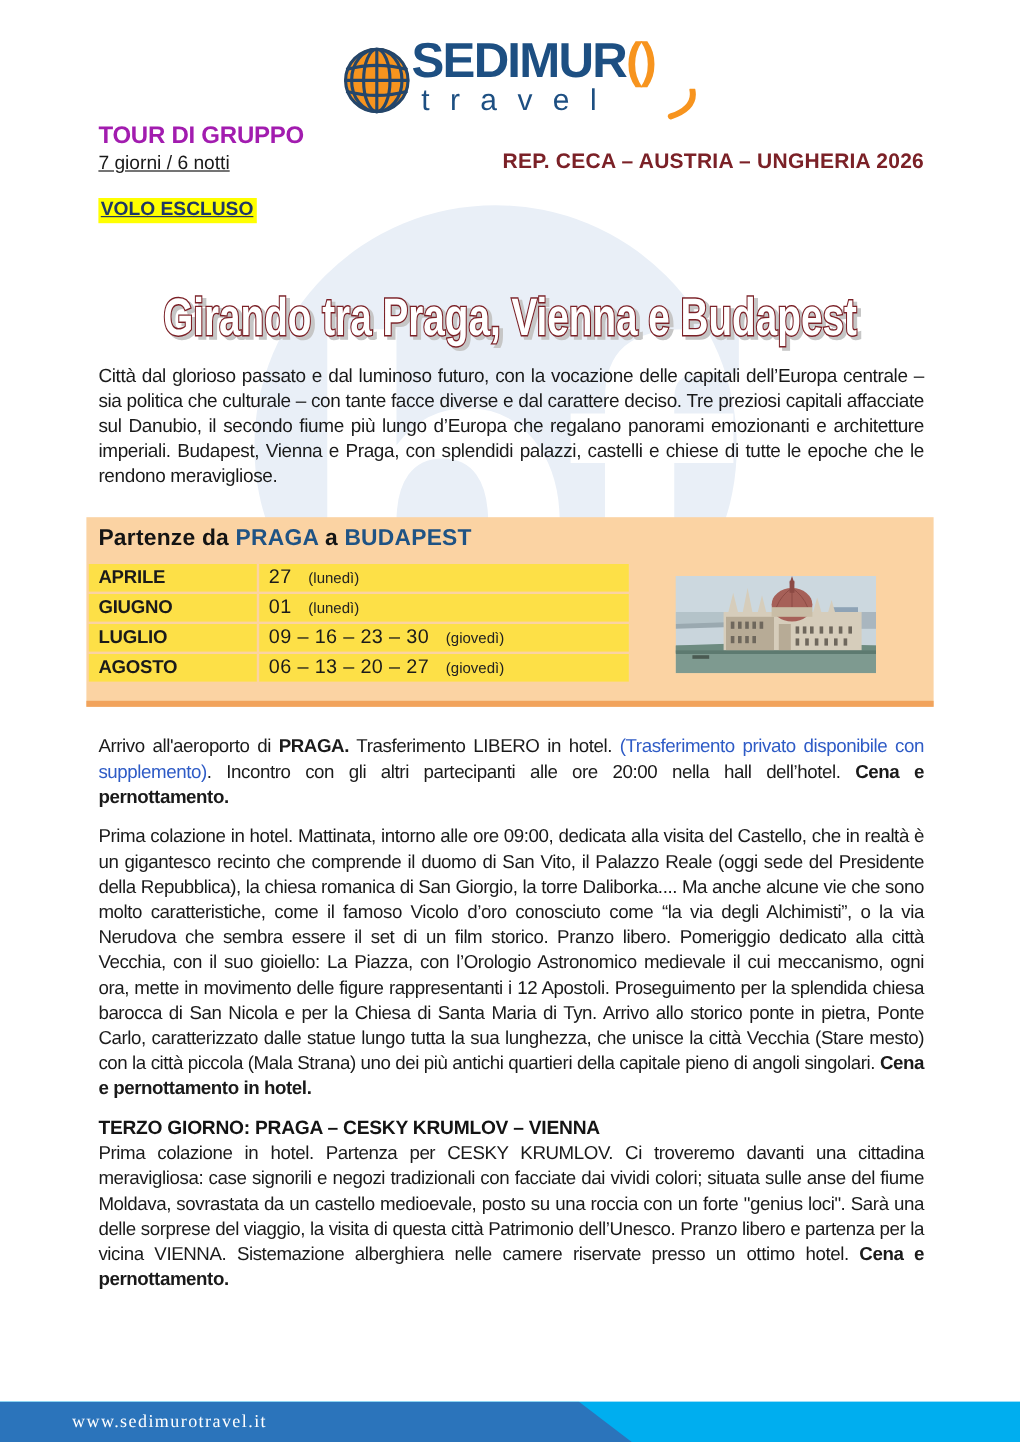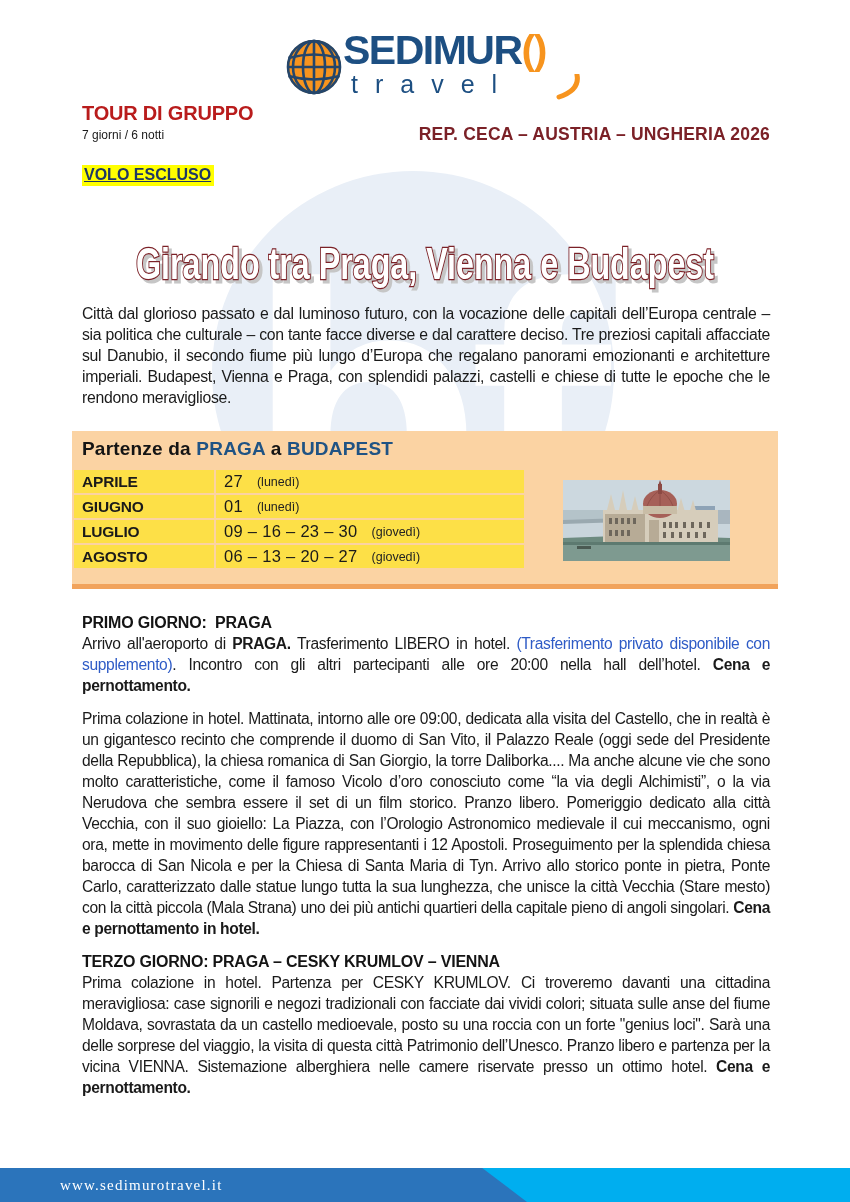--- a/index.html
+++ b/index.html
@@ -22,22 +22,22 @@
     color:#1d4f82; white-space:nowrap; line-height:1;
   }
   .logo .brand .paren { color:#f7941e; }
   .logo .travel {
     position:absolute; left:68px; top:42px;
     font-size:25px; font-weight:normal; letter-spacing:17px;
     color:#1d4f82; white-space:nowrap; line-height:1;
   }
   .logo .tail { position:absolute; left:272px; top:44px; }
   
-  .tour-type { position:absolute; left:82px; top:102px; font-size:20px; font-weight:bold; color:#b91c1c; letter-spacing:-0.2px; z-index:2; }
-  .duration  { position:absolute; left:82px; top:128px; font-size:12px; color:#1a1a1a; z-index:2; }
+  .tour-type { position:absolute; left:82px; top:102px; font-size:20px; font-weight:bold; color:#a21caf; letter-spacing:-0.2px; z-index:2; }
+  .duration  { position:absolute; left:82px; top:128px; font-size:16px; color:#1a1a1a; z-index:2;text-decoration:underline; }
   .destinations { position:absolute; right:80px; top:124px; font-size:17.5px; font-weight:bold; color:#7b2127; letter-spacing:0.2px; z-index:2; }
   .volo {
     position:absolute; left:82px; top:165px; z-index:2;
     display:inline-block; background:#ffff00; color:#1f3864;
     font-size:16px; font-weight:bold; text-decoration:underline;
     padding:1px 3px 2px 2px;
   }
   
   .title-svg { position:absolute; left:0; top:232px; z-index:2; }
   
@@ -207,21 +207,20 @@
     </g>
     <rect x="0" y="62" width="167" height="3" fill="#5d7a70"></rect>
     <rect x="14" y="66" width="14" height="3" fill="#4a5a52"></rect>
   </svg>
 
   <div class="accent"></div>
 </div>
 
 <div class="days">
   <div class="day">
-    <h3>PRIMO GIORNO:  PRAGA</h3>
     <p><span>Arrivo all'aeroporto di </span><span class="seg-bold">PRAGA.</span><span> Trasferimento LIBERO in hotel. </span><span class="seg-blue">(Trasferimento privato disponibile con supplemento)</span><span>. Incontro con gli altri partecipanti alle ore 20:00 nella hall dell’hotel. </span><span class="seg-bold">Cena e pernottamento.</span></p>
   </div>
   <div class="day">
     <p><span>Prima colazione in hotel. Mattinata, intorno alle ore 09:00, dedicata alla visita del Castello, che in realtà è un gigantesco recinto che comprende il duomo di San Vito, il Palazzo Reale (oggi sede del Presidente della Repubblica), la chiesa romanica di San Giorgio, la torre Daliborka.... Ma anche alcune vie che sono molto caratteristiche, come il famoso Vicolo d’oro conosciuto come “la via degli Alchimisti”, o la via Nerudova che sembra essere il set di un film storico. Pranzo libero. Pomeriggio dedicato alla città Vecchia, con il suo gioiello: La Piazza, con l’Orologio Astronomico medievale il cui meccanismo, ogni ora, mette in movimento delle figure rappresentanti i 12 Apostoli. Proseguimento per la splendida chiesa barocca di San Nicola e per la Chiesa di Santa Maria di Tyn. Arrivo allo storico ponte in pietra, Ponte Carlo, caratterizzato dalle statue lungo tutta la sua lunghezza, che unisce la città Vecchia (Stare mesto) con la città piccola (Mala Strana) uno dei più antichi quartieri della capitale pieno di angoli singolari. </span><span class="seg-bold">Cena e pernottamento in hotel.</span></p>
   </div>
   <div class="day">
     <h3>TERZO GIORNO: PRAGA – CESKY KRUMLOV – VIENNA</h3>
     <p><span>Prima colazione in hotel. Partenza per CESKY KRUMLOV. Ci troveremo davanti una cittadina meravigliosa: case signorili e negozi tradizionali con facciate dai vividi colori; situata sulle anse del fiume Moldava, sovrastata da un castello medioevale, posto su una roccia con un forte "genius loci". Sarà una delle sorprese del viaggio, la visita di questa città Patrimonio dell’Unesco. Pranzo libero e partenza per la vicina VIENNA. Sistemazione alberghiera nelle camere riservate presso un ottimo hotel. </span><span class="seg-bold">Cena e pernottamento.</span></p>
   </div>
 </div>

